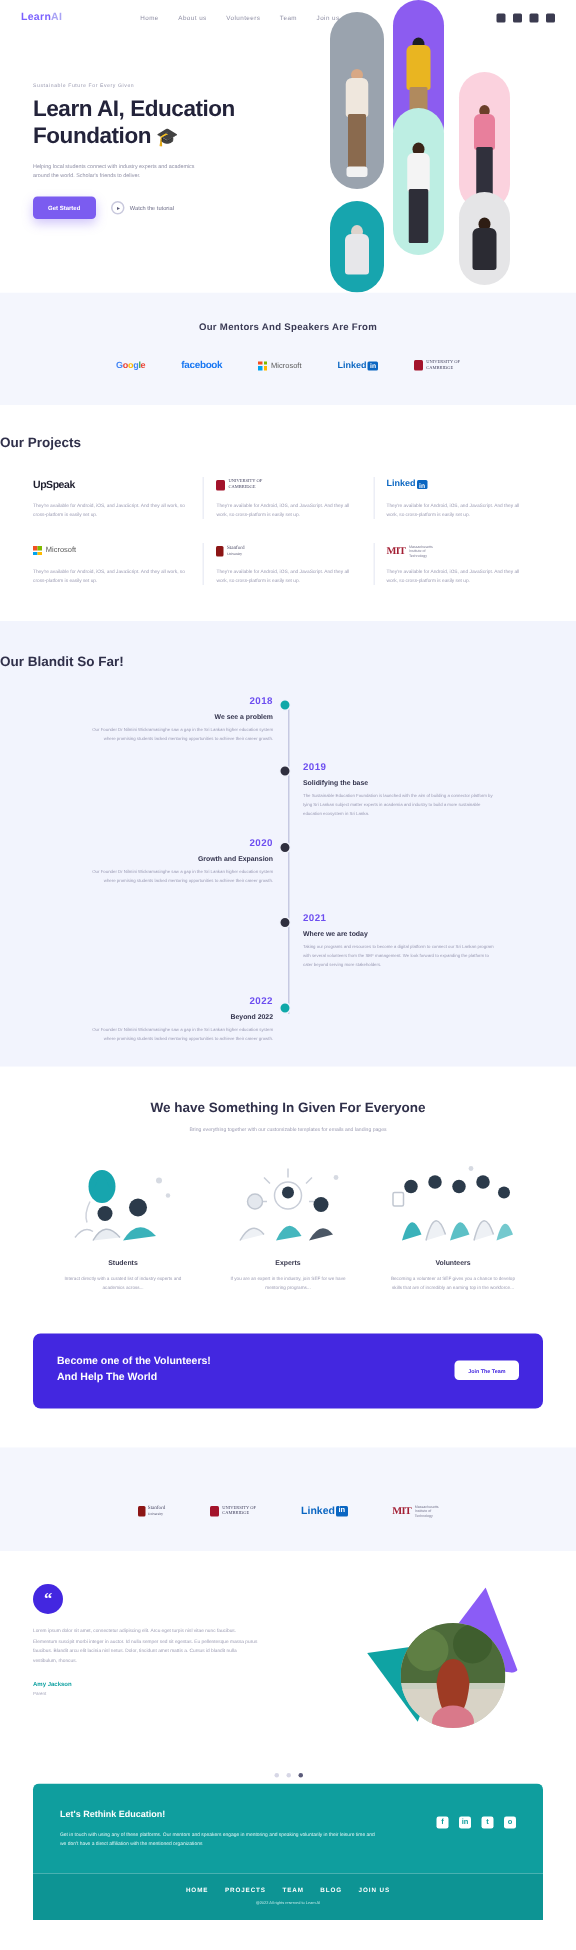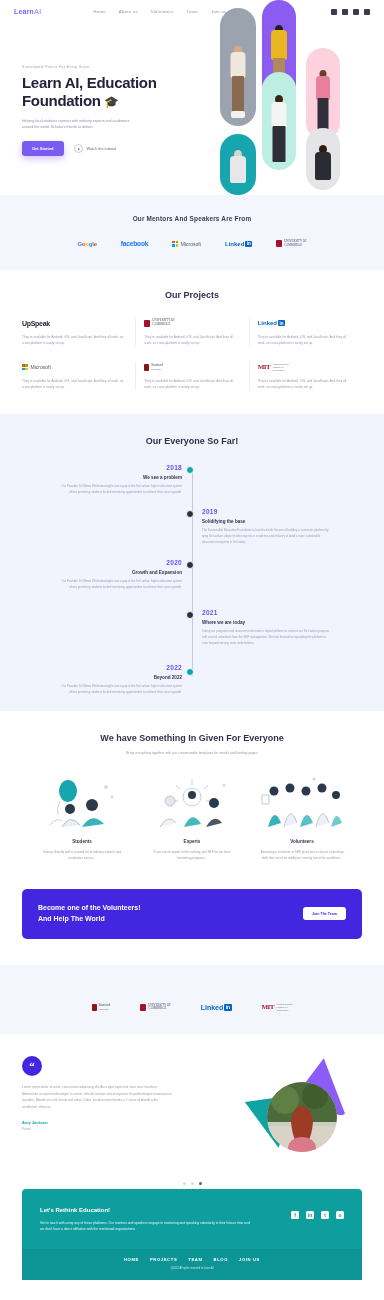--- a/index.html
+++ b/index.html
@@ -13,21 +13,21 @@
   
   .hero { position:relative; height:195px; background:#fff; overflow:hidden; }
   .navbar { position:relative; z-index:5; display:flex; align-items:center; padding:8px 14px 0 14px; }
   .logo { font-size:7px; font-weight:700; letter-spacing:.2px; color:#7b61ff; }
   .logo .lg-a { color:#a9a3f5; }
   .nav-links { display:flex; gap:13px; margin-left:52px; }
   .nav-links a { font-size:4.2px; color:#8d8da3; text-decoration:none; letter-spacing:.3px; }
   .nav-social { margin-left:auto; display:flex; gap:5px; align-items:center; }
   .nav-social .sic { width:6px; height:6px; border-radius:1px; background:#3b3b50; display:inline-block; }
 
-  .hero-copy { position:absolute; left:22px; top:65px; width:152px; z-index:4; }
+  .hero-copy { position:absolute; left:22px; top:55px; width:152px; z-index:4; }
   .eyebrow { font-size:3.4px; color:#9a9ab0; letter-spacing:.4px; margin-bottom:5px; }
   .hero-title { font-size:15px; line-height:1.22; font-weight:700; color:#23233a; letter-spacing:-.3px; }
   .cap { font-size:12px; }
   .hero-sub { margin-top:7px; font-size:3.6px; line-height:1.75; color:#8f8fa5; width:118px; }
   .hero-cta { margin-top:11px; display:flex; align-items:center; gap:10px; }
   .btn-start { background:#7b5cf0; color:#fff; font-size:4px; font-weight:700; padding:5px 10px; border-radius:3px; border:none; box-shadow:0 3px 7px rgba(123,92,240,.35); }
   .watch { display:flex; align-items:center; gap:4px; }
   .play-ring { width:9px; height:9px; border-radius:50%; border:1px solid #c9c9dd; display:flex; align-items:center; justify-content:center; }
   .play-dot { width:0; height:0; border-left:2.6px solid #5b5b78; border-top:1.8px solid transparent; border-bottom:1.8px solid transparent; margin-left:1px; }
   .watch-txt { font-size:3.8px; color:#6a6a85; }
@@ -60,21 +60,21 @@
   .camb-txt { font-size:3px; color:#4a4a66; line-height:1.25; text-align:left; font-family:"Liberation Serif", serif; }
   .b-stan { display:flex; align-items:center; gap:2px; }
   .stan-crest { width:5px; height:7px; background:#8C1515; border-radius:1px; }
   .stan-txt { font-size:3.4px; color:#4a4a66; line-height:1.2; text-align:left; font-family:"Liberation Serif", serif; }
   .b-mit { display:flex; align-items:center; gap:2.5px; }
   .mit-bars { font-size:7px; font-weight:700; color:#A31F34; font-family:"Liberation Serif", serif; letter-spacing:-.5px; }
   .mit-txt { font-size:2.4px; color:#7a7a92; line-height:1.3; text-align:left; }
 
   
   .projects { background:#fff; padding:20px 0 24px; }
-  .sec-title { text-align:center; font-size:9px; font-weight:600; color:#30304a; }
+  .sec-title { font-size:9px; font-weight:600; color:#30304a; }
   .proj-grid { margin:18px 22px 0; display:grid; grid-template-columns:repeat(3,1fr); gap:0; }
   .proj-card { padding:0 8px; border-left:1px solid #eceef6; }
   .proj-card:nth-child(3n+1){ border-left:none; padding-left:0; }
   .proj-row2 { margin-top:16px; }
   .proj-logo { height:11px; display:flex; align-items:center; }
   .proj-desc { margin-top:5px; font-size:3.2px; line-height:1.95; color:#9a9ab2; }
   .b-up { font-size:7px; font-weight:700; color:#1e1e2e; letter-spacing:-.3px; }
 
   
   .journey { background:#f2f4fd; padding:22px 0 30px; position:relative; }
@@ -303,21 +303,21 @@
               <span class="mit-bars">MIT</span>
           <span class="mit-txt"><span>Massachusetts</span><br><span>Institute of</span><br><span>Technology</span></span>
             </span>
         </div>
         <p class="proj-desc">They're available for Android, iOS, and JavaScript. And they all work, so cross-platform is easily set up.</p>
       </div>
     </div>
   </section>
 
   <section class="journey">
-    <h2 class="sec-title">Our Everyone So Far!</h2>
+    <h2 class="sec-title">Our Blandit So Far!</h2>
     <div class="tl">
       <div class="tl-line"></div>
 
       <div class="tl-dot teal" style="top:0px;"></div>
       <div class="tl-item left" style="top:-2px;">
         <div class="tl-year">2018</div>
         <div class="tl-head">We see a problem</div>
         <div class="tl-body">Our Founder Dr Nilmini Wickramasinghe saw a gap in the Sri Lankan higher education system where promising students lacked mentoring opportunities to achieve their career growth.</div>
       </div>
 

